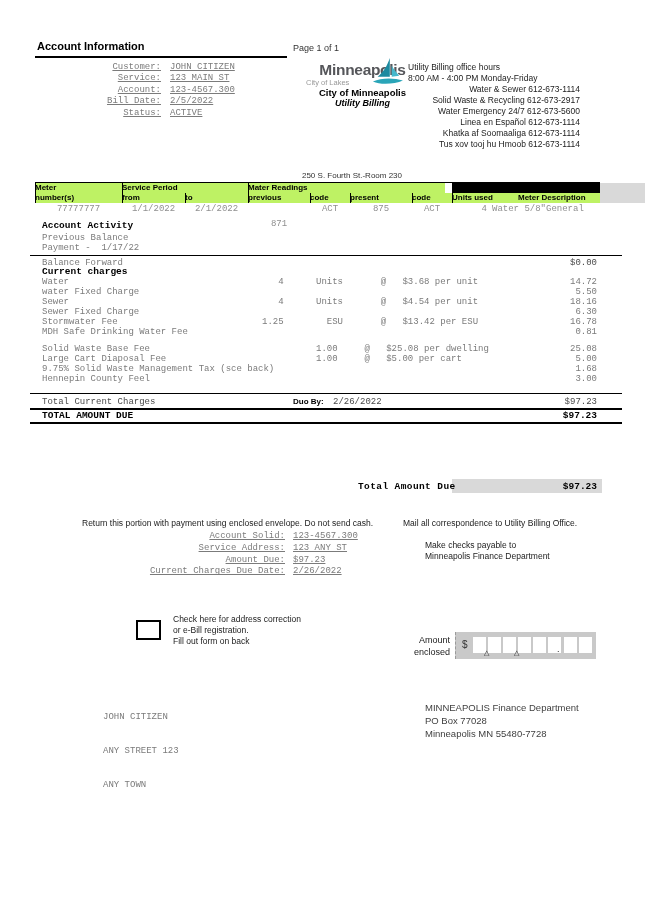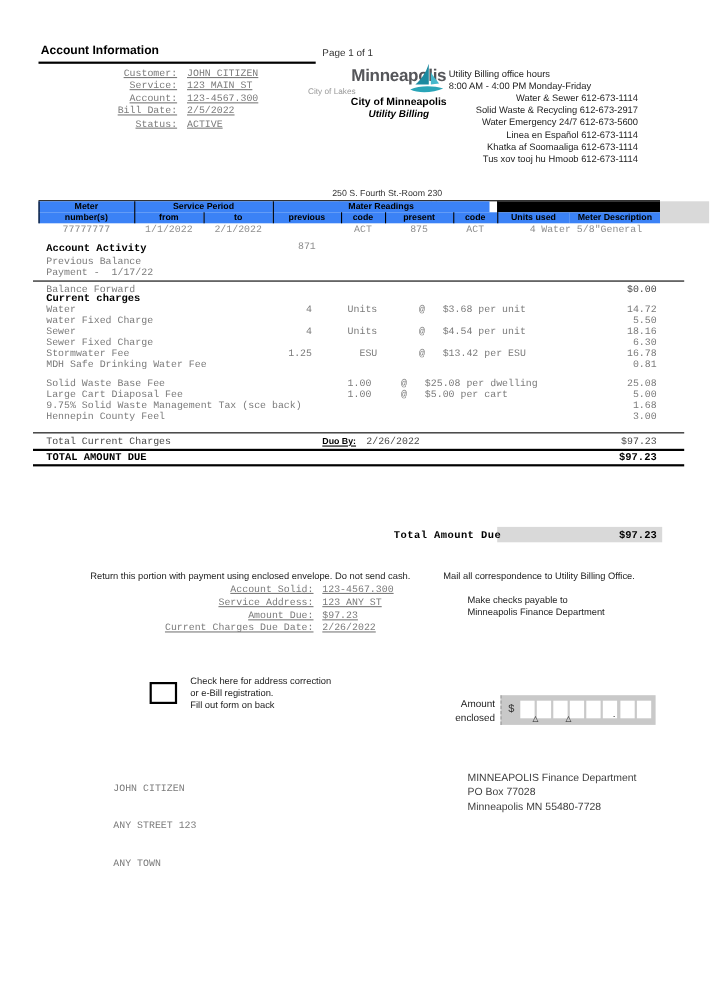--- a/index.html
+++ b/index.html
@@ -1,48 +1,48 @@
 <!DOCTYPE html>
 <html><head>
 <meta charset="utf-8">
 <style>
   html,body{margin:0;padding:0;background:#fff;}
   .page{position:relative;width:645px;height:812px;background:#ffffff;overflow:hidden;
         font-family:"Liberation Sans",sans-serif;color:#222;}
   .abs{position:absolute;}
   .mono{font-family:"Liberation Mono","DejaVu Sans Mono",monospace;}
-  .sans{font-family:"Liberation Sans",sans-serif;text-decoration:underline;}
+  .sans{font-family:"Liberation Sans",sans-serif;}
   .b{font-weight:bold;}
   .gray{color:#7b7b7b;text-decoration:underline;}
 
   
   .acct-title{left:37px;top:40px;font-size:11px;font-weight:bold;color:#000;}
   .title-rule{left:35px;top:56px;width:252px;height:2px;background:#000;}
   .page-label{left:293px;top:43px;font-size:9px;color:#333;}
 
   .af-wrap{left:35px;top:62px;font-size:9px;}
   .af-row{display:flex;height:11.4px;line-height:11.4px;}
   .af-label{width:126px;text-align:right;white-space:pre;}
   .af-value{margin-left:9px;white-space:pre;}
 
   
   .logo-wrap{left:280px;top:62px;width:165px;text-align:center;}
   .logo-word{font-size:15.5px;font-weight:bold;color:#55565a;letter-spacing:-0.3px;line-height:16px;}
-  .logo-tag{font-size:7.5px;color:#999;text-align:left;line-height:9px;}
+  .logo-tag{font-size:7.5px;color:#999;text-align:left;margin-left:26px;line-height:9px;}
   .dept1{font-size:9.5px;font-weight:bold;color:#000;margin-top:0;line-height:11px;}
   .dept2{font-size:9px;font-weight:bold;font-style:italic;color:#000;line-height:11px;}
   .office-addr{left:272px;top:146px;width:160px;text-align:center;font-size:8px;color:#333;line-height:10.5px;margin-top:25px;}
 
   
   .hours-wrap{left:408px;top:62px;width:172px;font-size:8.5px;line-height:11px;color:#222;}
   .hours-left{text-align:left;}
   .hours-right{text-align:right;}
 
   
-  .th{background:#3b82f6;font-size:8px;font-weight:bold;text-align:center;line-height:10px;height:10px;color:#000;}
+  .th{background:#bef264;font-size:8px;font-weight:bold;line-height:10px;height:10px;color:#000;}
   .vline{background:#000;width:1px;}
   .hline{background:#000;height:1px;}
   .md{font-size:9px;color:#8f8f8f;line-height:11px;height:11px;text-align:center;}
 
   
   .arow{left:42px;width:555px;height:10px;font-family:"Liberation Mono","DejaVu Sans Mono",monospace;
         font-size:9px;line-height:10px;color:#7b7b7b;}
   .r-label{position:absolute;left:0;white-space:pre;}
   .r-mid{position:absolute;left:220px;white-space:pre;}
   .r-amt{position:absolute;right:0;}

